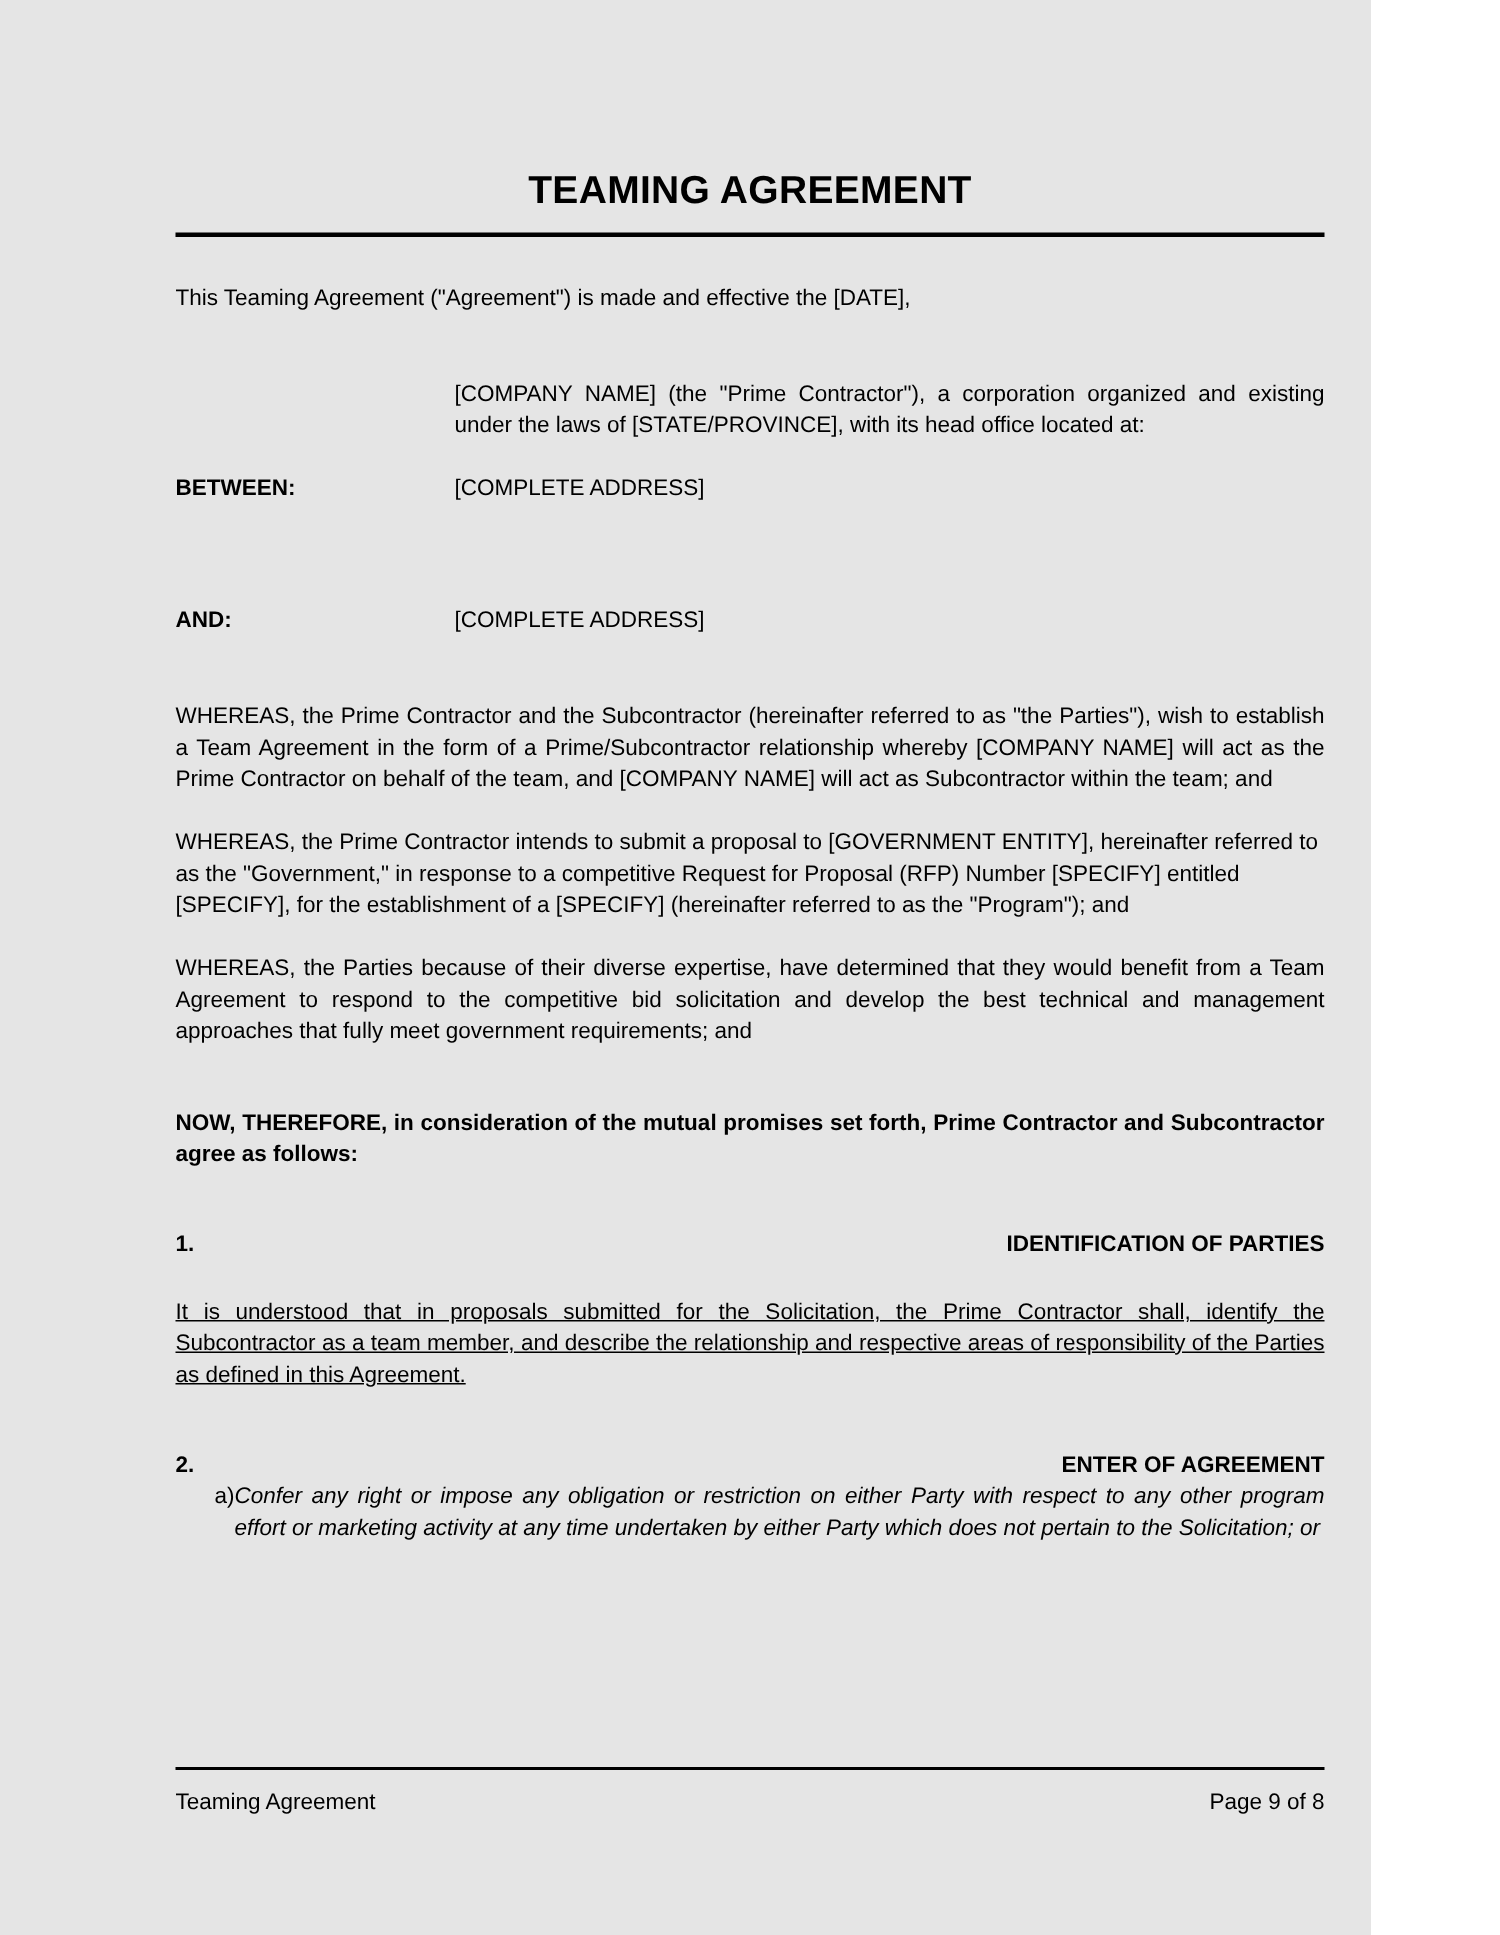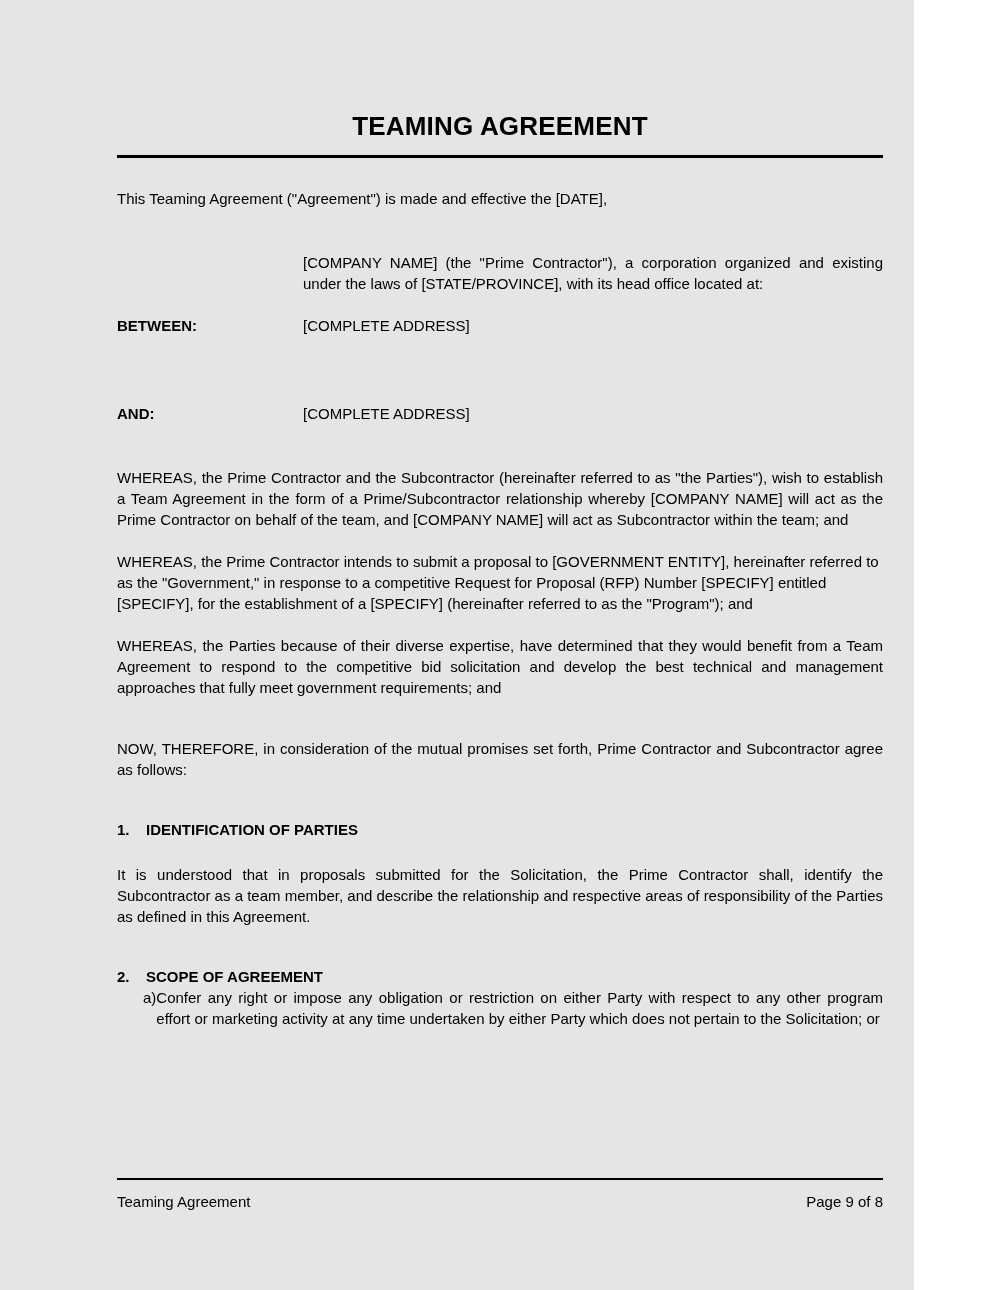--- a/index.html
+++ b/index.html
@@ -78,38 +78,40 @@
   .party-body .addr {
     margin-top: 21px;
     text-align: left;
   }
   b.cn { font-weight: normal; }
 
   
   .whereas-1 { margin-top: 43px; }
   .gap-para { margin-top: 21px; }
 
-  .now-para { margin-top: 40px; }
+  .now-para { margin-top: 40px; font-weight: bold; }
 
   
   .section-head {
     display: flex;
     font-size: 15px;
     font-weight: bold;
     line-height: 21px;
     margin-top: 39px;
   }
   .section-num {
     flex: 0 0 29px;
   }
   .section-title {
     flex: 1 1 auto;
+    text-align: right;
   }
   .section-body {
     margin-top: 24px;
+    text-decoration: underline;
   }
 
   
   .alpha-list {
     margin: 0;
     padding: 0;
     list-style: none;
   }
   .alpha-item {
     display: flex;
@@ -117,20 +119,21 @@
     line-height: 21px;
   }
   .alpha-marker {
     flex: 0 0 33px;
     padding-left: 26px;
     box-sizing: border-box;
   }
   .alpha-text {
     flex: 1 1 auto;
     text-align: justify;
+    font-style: italic;
   }
 
   
   .footer {
     position: absolute;
     left: 117px;
     top: 1178px;
     width: 766px;
   }
   .footer-rule {
@@ -184,21 +187,21 @@
     <p class="para now-para">NOW, THEREFORE, in consideration of the mutual promises set forth, Prime Contractor and Subcontractor agree as follows:</p>
 
     <div class="section-head">
       <span class="section-num">1.</span>
       <span class="section-title">IDENTIFICATION OF PARTIES</span>
     </div>
     <p class="para section-body">It is understood that in proposals submitted for the Solicitation, the Prime Contractor shall, identify the Subcontractor as a team member, and describe the relationship and respective areas of responsibility of the Parties as defined in this Agreement.</p>
 
     <div class="section-head">
       <span class="section-num">2.</span>
-      <span class="section-title">SCOPE OF AGREEMENT</span>
+      <span class="section-title">ENTER OF AGREEMENT</span>
     </div>
 
     <ul class="alpha-list">
       <li class="alpha-item">
         <span class="alpha-marker">a)</span>
         <span class="alpha-text">Confer any right or impose any obligation or restriction on either Party with respect to any other program effort or marketing activity at any time undertaken by either Party which does not pertain to the Solicitation; or</span>
       </li>
     </ul>
 
   </div>

